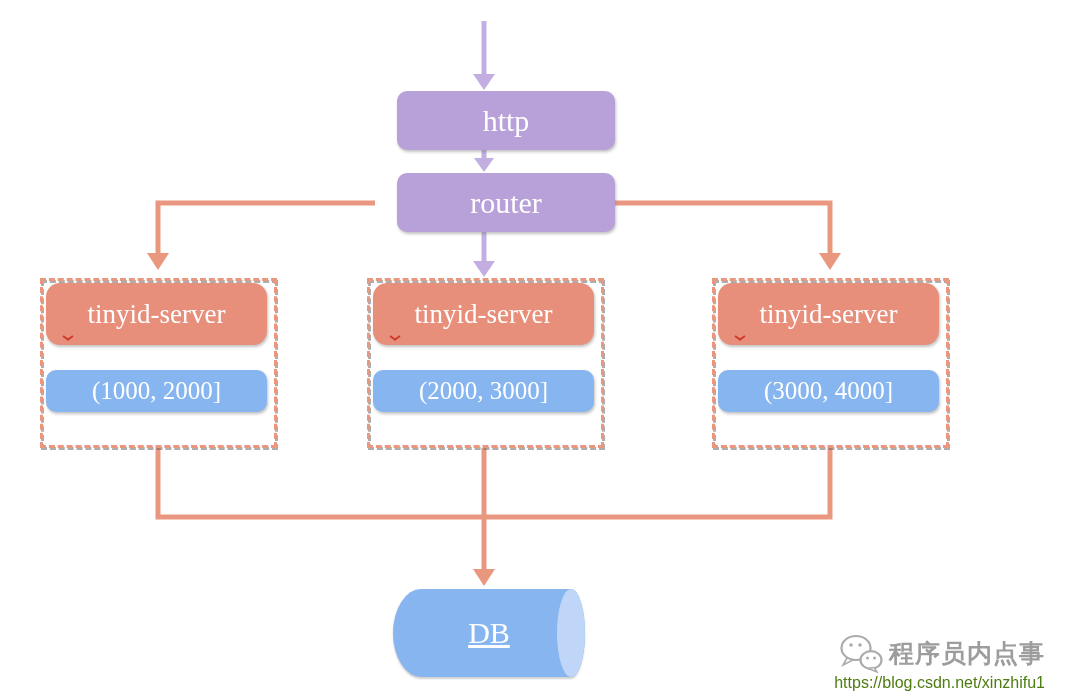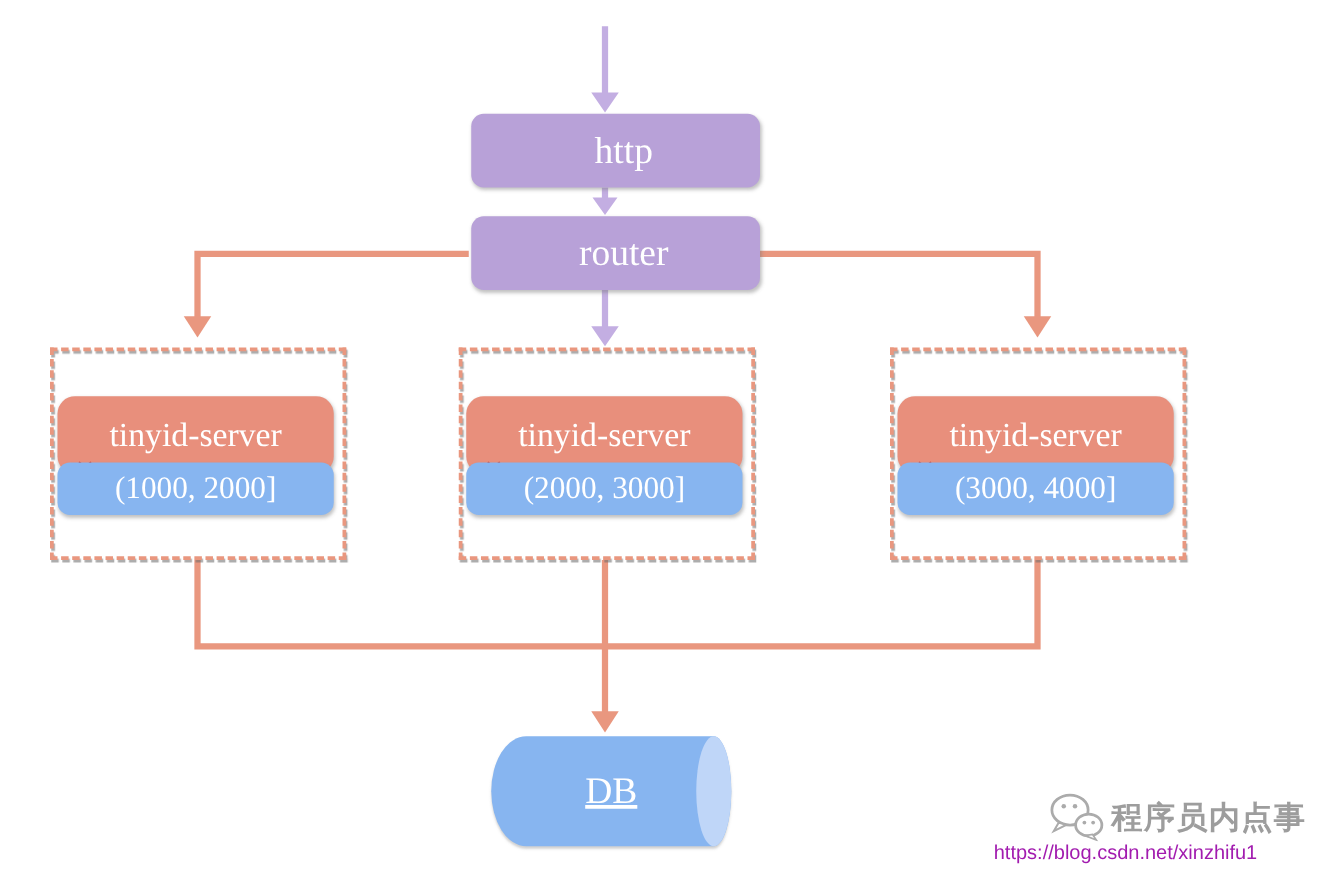--- a/index.html
+++ b/index.html
@@ -42,27 +42,26 @@
   .node {
     position: absolute;
     z-index: 2;
     display: flex;
     align-items: center;
     justify-content: center;
     color: #ffffff;
     box-shadow: 1px 2px 3px rgba(120,120,120,0.45);
   }
   .node-http, .node-router {
-    left: 377px;
+    left: 397px;
     width: 218px;
     height: 59px;
     background: var(--purple, #b8a1d8);
     border-radius: 10px;
     font-size: 30px;
-    padding-left: 13px;
   }
   .node-http  { top: 91px; }
   .node-router{ top: 173px; }
 
   .server-group {
     position: absolute;
     top: 278px;
     width: 237px;
     height: 170px;
     z-index: 2;
@@ -83,21 +82,20 @@
     top: 5px;
     height: 62px;
     background: var(--salmon, #e88f7c);
     border-radius: 14px;
     display: flex;
     align-items: center;
     justify-content: center;
     color: #fff;
     font-size: 27px;
     box-shadow: 1px 2px 3px rgba(120,120,120,0.45);
-    margin-top: 34px;
   }
   .range-box {
     position: absolute;
     left: 6px;
     right: 10px;
     top: 92px;
     height: 42px;
     background: var(--blue, #87b5f0);
     border-radius: 10px;
     display: flex;
@@ -173,22 +171,22 @@
     font-weight: bold;
     font-size: 25px;
     letter-spacing: 1px;
     color: #9d9d9d;
     text-shadow: 2px 2px 0 #ffffff;
     white-space: nowrap;
   }
   .wm-url {
     font-family: "Liberation Sans", sans-serif;
     font-size: 16px;
-    color: #a21caf;
-    text-align: left;
+    color: #4d7c0f;
+    text-align: right;
     margin-top: 1px;
     white-space: nowrap;
   }
 </style>
 </head>
 <body>
 
 <div class="canvas">
 
   <svg class="connectors" width="1066" height="698" viewBox="0 0 1066 698">

